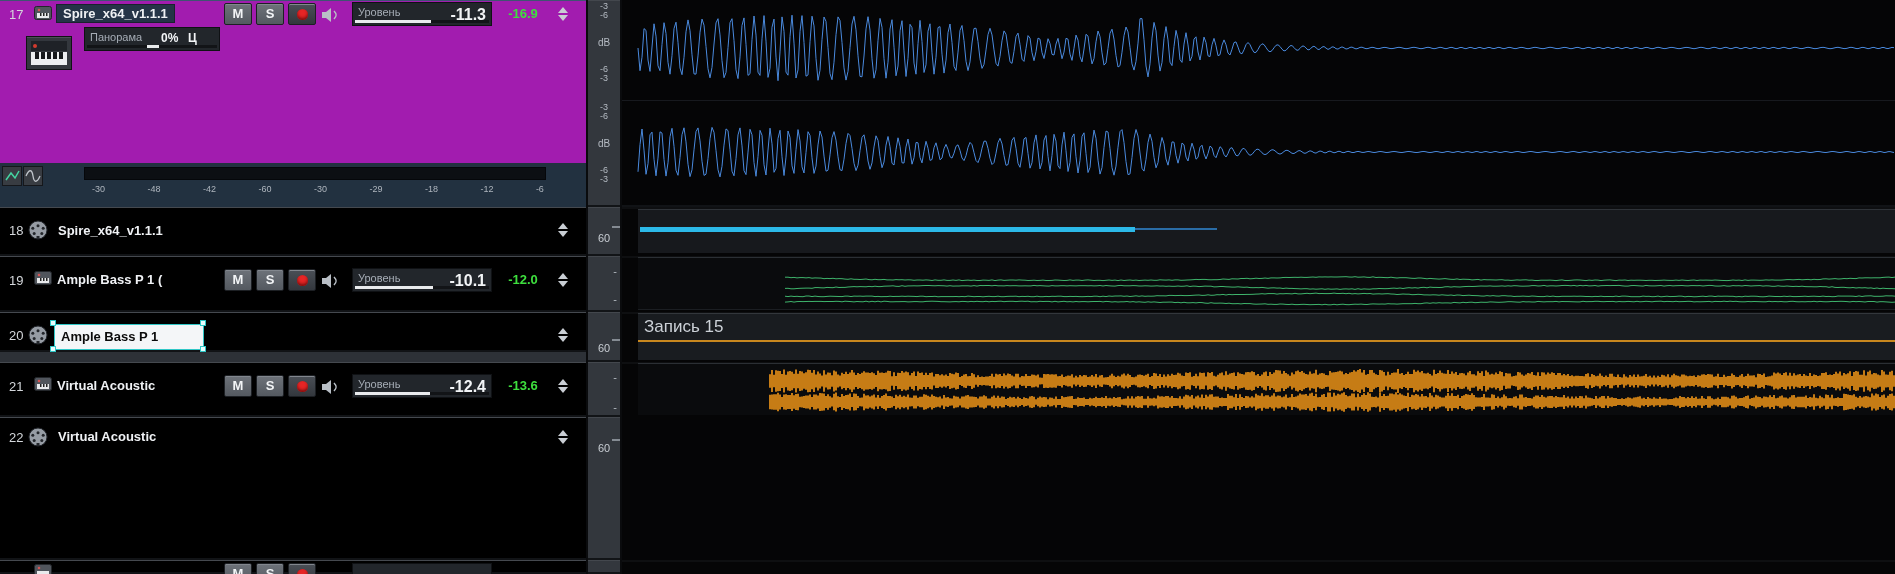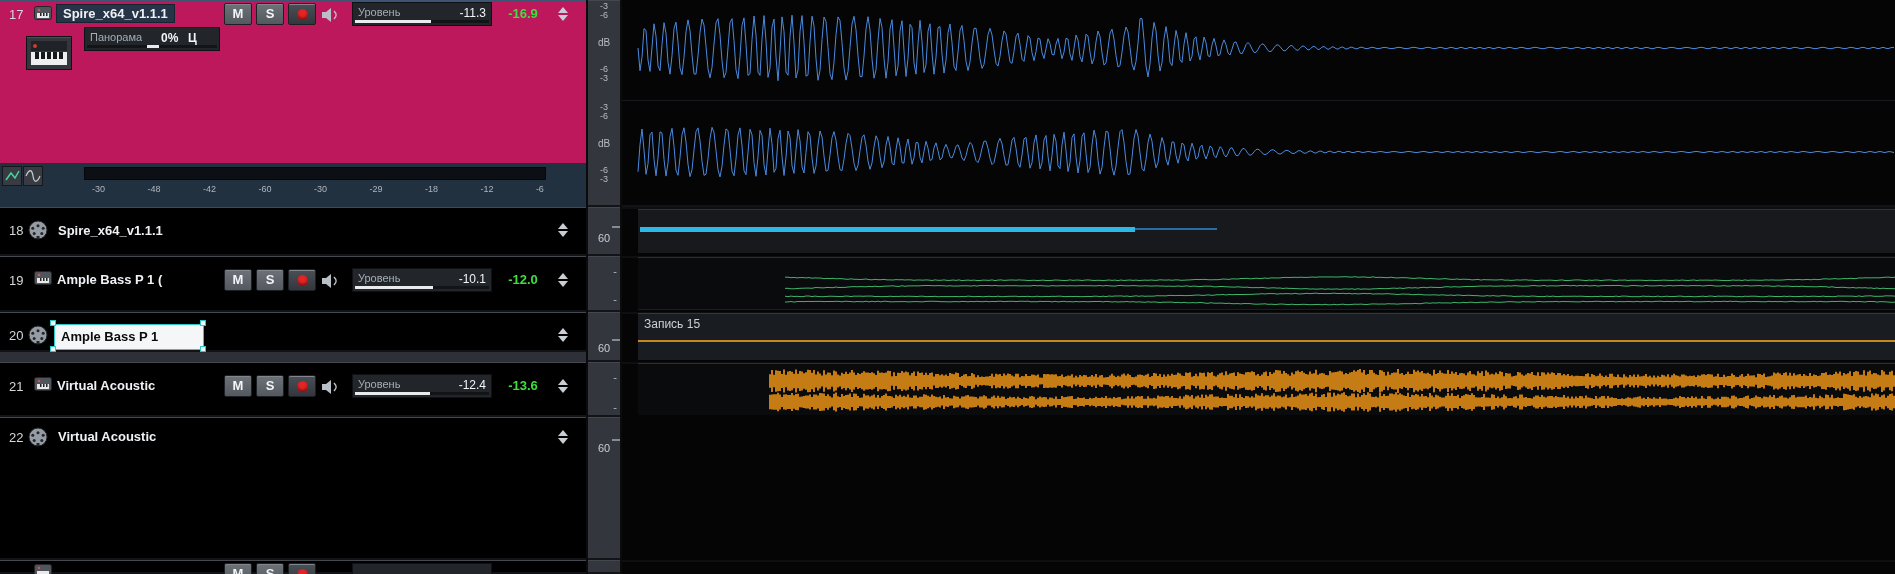--- a/index.html
+++ b/index.html
@@ -4,34 +4,34 @@
 <style>
   *{margin:0;padding:0;box-sizing:border-box;}
   html,body{background:#000;}
   #root{position:relative;width:1895px;height:574px;overflow:hidden;background:#060607;
         font-family:"Liberation Sans",sans-serif;}
   i,b,span{display:block;}
   
   .tcp{position:absolute;left:0;top:0;width:586px;height:574px;background:#2d3137;}
   .row{position:absolute;left:0;width:586px;background:#000000;
        box-shadow:inset 0 1px 0 #45494f,inset 0 -2px 0 #111316;}
-  .row.sel{background:#be185d;box-shadow:inset 0 1px 0 #3f5472,inset 0 -2px 0 #111316;}
+  .row.sel{background:#a21caf;box-shadow:inset 0 1px 0 #3f5472,inset 0 -2px 0 #111316;}
   .num{position:absolute;left:9px;font-size:13px;color:#d4d7db;}
   .tname{position:absolute;font-weight:bold;font-size:13px;color:#eff1f4;white-space:nowrap;}
   .boxed{background:#253447;border:1px solid #19222e;padding:1px 6px;}
   .inst,.midi,.mon{position:absolute;}
   .btn{position:absolute;width:28px;height:22px;background:linear-gradient(#6d7279,#545960);
        border:1px solid #1c1f23;border-radius:2px;color:#f3f5f7;font-weight:bold;font-size:13px;
        text-align:center;line-height:20px;box-shadow:inset 0 1px 0 #82878e;}
   .btn.rec{background:linear-gradient(#4a4f56,#33373d);}
   .dot{position:absolute;left:8px;top:5px;width:11px;height:11px;border-radius:50%;
        background:#e62525;box-shadow:inset 0 -2px 3px #7d0f0f;}
   .fader{position:absolute;width:140px;height:24px;background:#22262b;border:1px solid #0f1114;}
   .flabel{position:absolute;left:5px;top:3px;font-size:11px;color:#a6adb6;}
-  .fval{position:absolute;right:5px;top:3px;font-size:12px;font-weight:normal;color:#f2f4f6;}
+  .fval{position:absolute;right:5px;top:3px;font-size:16px;font-weight:bold;color:#f2f4f6;}
   .fbar{position:absolute;left:2px;right:2px;bottom:2px;height:3px;background:#121417;}
   .ffill{height:100%;background:#e9ebed;}
   .pv{position:absolute;left:76px;top:3px;font-size:12px;font-weight:bold;color:#f2f4f6;}
   .pc{position:absolute;left:103px;top:3px;font-size:12px;font-weight:bold;color:#f2f4f6;}
   .pmark{position:absolute;left:60px;width:12px;height:3px;background:#e9ebed;}
   .peak{position:absolute;width:50px;font-size:13px;font-weight:bold;text-align:center;}
   .collapse{position:absolute;width:14px;height:18px;display:flex;flex-direction:column;
             align-items:center;justify-content:center;}
   .tu{width:0;height:0;border-left:5px solid transparent;border-right:5px solid transparent;
       border-bottom:6px solid #c9ced4;}
@@ -61,21 +61,21 @@
           line-height:9px;color:#b5bbc3;}
   .srow b.n60{font-size:11px;line-height:11px;color:#c8cdd3;}
   .srow b.dash{font-size:11px;line-height:11px;text-align:right;padding-right:3px;}
   .stick{position:absolute;right:0;width:8px;height:2px;background:#858b93;}
   
   .arrange{position:absolute;left:622px;top:0;width:1273px;height:574px;background:#050506;}
   .lane{position:absolute;left:0;width:1273px;}
   .laneTop{box-shadow:inset 0 2px 0 #0e0f11;}
   .lane17{box-shadow:inset 0 -2px 0 #111316;}
   .item{position:absolute;left:16px;right:0;}
-  .itemlabel{position:absolute;left:6px;top:3px;font-size:12px;color:#ccd1d7;white-space:nowrap;}
+  .itemlabel{position:absolute;left:6px;top:3px;font-size:17px;color:#ccd1d7;white-space:nowrap;}
   .bar{position:absolute;}
   .wavesvg{position:absolute;left:0;top:0;}
   .chdiv{position:absolute;left:0;right:0;top:100px;height:1px;background:#17191e;}
 </style>
 </head>
 <body>
 
 <div id="root">
 
   <div class="tcp">

